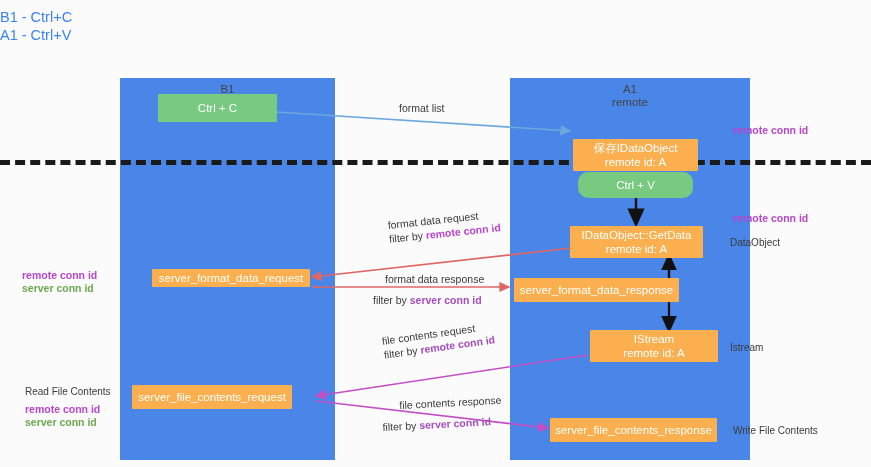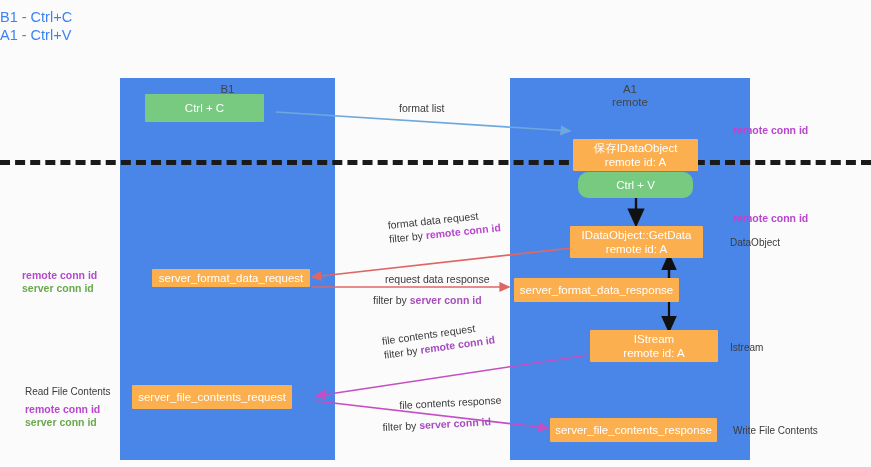--- a/index.html
+++ b/index.html
@@ -138,21 +138,21 @@
 
     <line x1="669" y1="258" x2="669" y2="330" stroke="#111111" stroke-width="2.2" marker-end="url(#ah-blk)"></line>
 
     <line x1="588" y1="355" x2="316" y2="396" stroke="#c44ec4" stroke-width="1.6" marker-end="url(#ah-mag)"></line>
 
     <line x1="316" y1="401" x2="548" y2="428" stroke="#c44ec4" stroke-width="1.6" marker-end="url(#ah-mag)"></line>
   </svg>
 
   <div class="dash-line" style="top:160px;"></div>
 
-  <div class="box green" style="left:145px; top:94px; width:119px; height:28px;">
+  <div class="box green" style="left:158px; top:94px; width:119px; height:28px;">
     <span>Ctrl + C</span>
   </div>
 
   <div class="box orange" style="left:573px; top:115px; width:125px; height:32px;margin-top:24px;">
     <span>保存IDataObject</span>
     <span class="l2">remote id: A</span>
   </div>
 
   <div class="box green" style="left:578px; top:172px; width:115px; height:26px;border-radius:10px;">
     <span>Ctrl + V</span>
@@ -187,21 +187,21 @@
   <div class="edge-label" style="left:399px; top:101px;">
     <span>format list</span>
   </div>
 
   <div class="edge-label" style="left:387px; top:218px; transform:rotate(-6deg); transform-origin:left top;">
     <div>format data request</div>
     <div><span>filter by </span><span class="purple">remote conn id</span></div>
   </div>
 
   <div class="edge-label" style="left:385px; top:272px;">
-    <div>request data response</div>
+    <div>format data response</div>
     <div style="margin-top:7px; margin-left:-12px;"><span>filter by </span><span class="purple2">server conn id</span></div>
   </div>
 
   <div class="edge-label" style="left:381px; top:334px; transform:rotate(-8deg); transform-origin:left top;">
     <div>file contents request</div>
     <div><span>filter by </span><span class="purple2">remote conn id</span></div>
   </div>
 
   <div class="edge-label" style="left:381px; top:399px; transform:rotate(-3deg); transform-origin:left top;">
     <div style="margin-left:18px;">file contents response</div>

